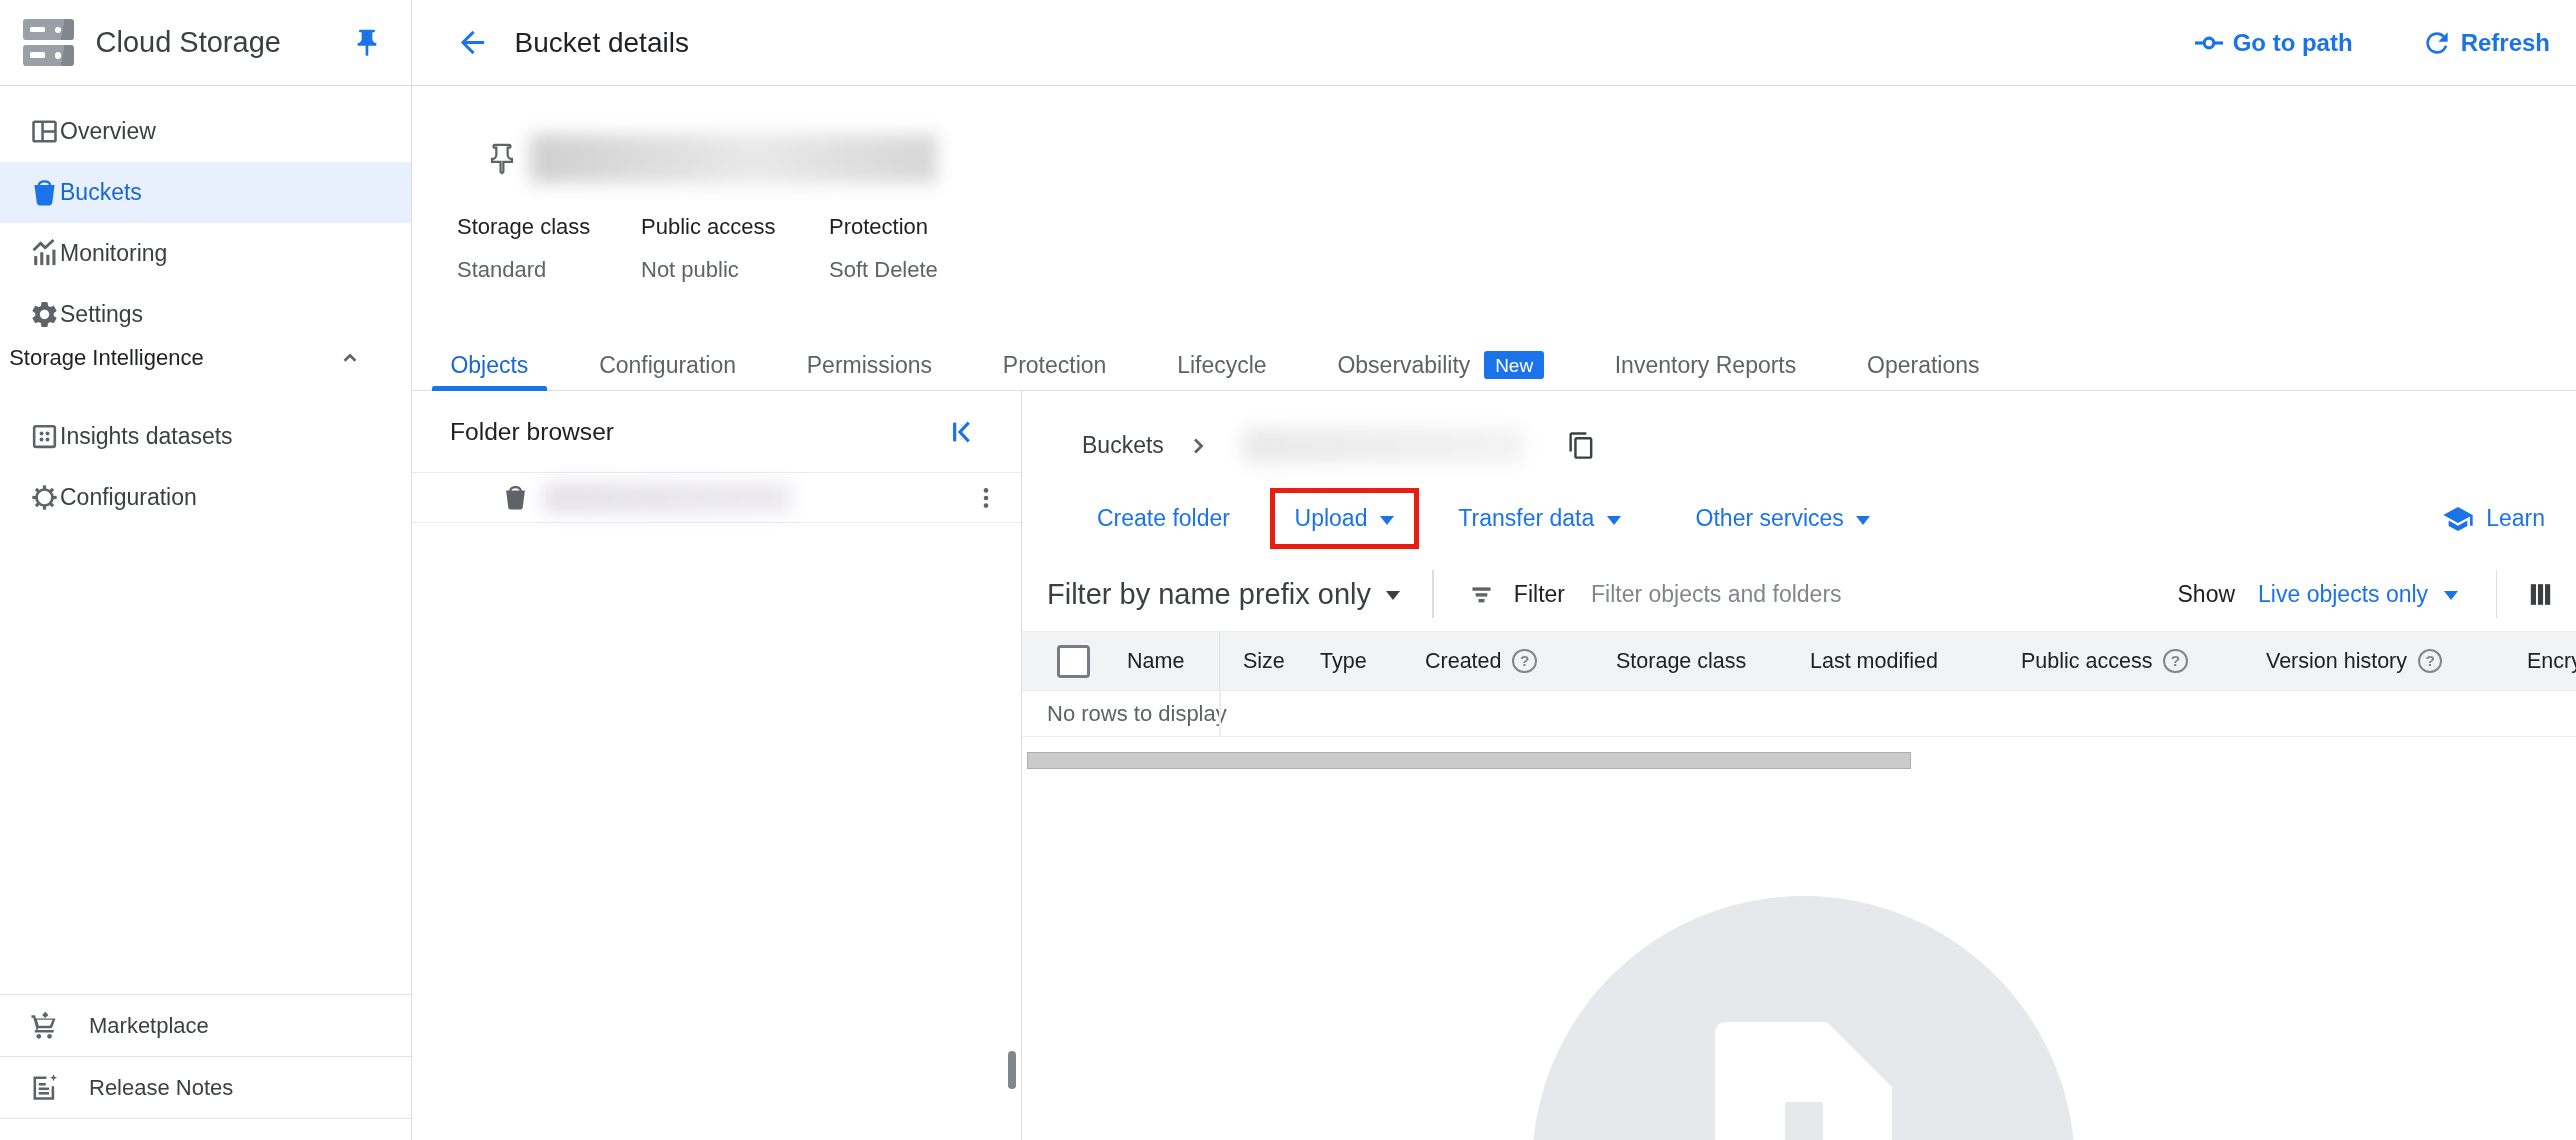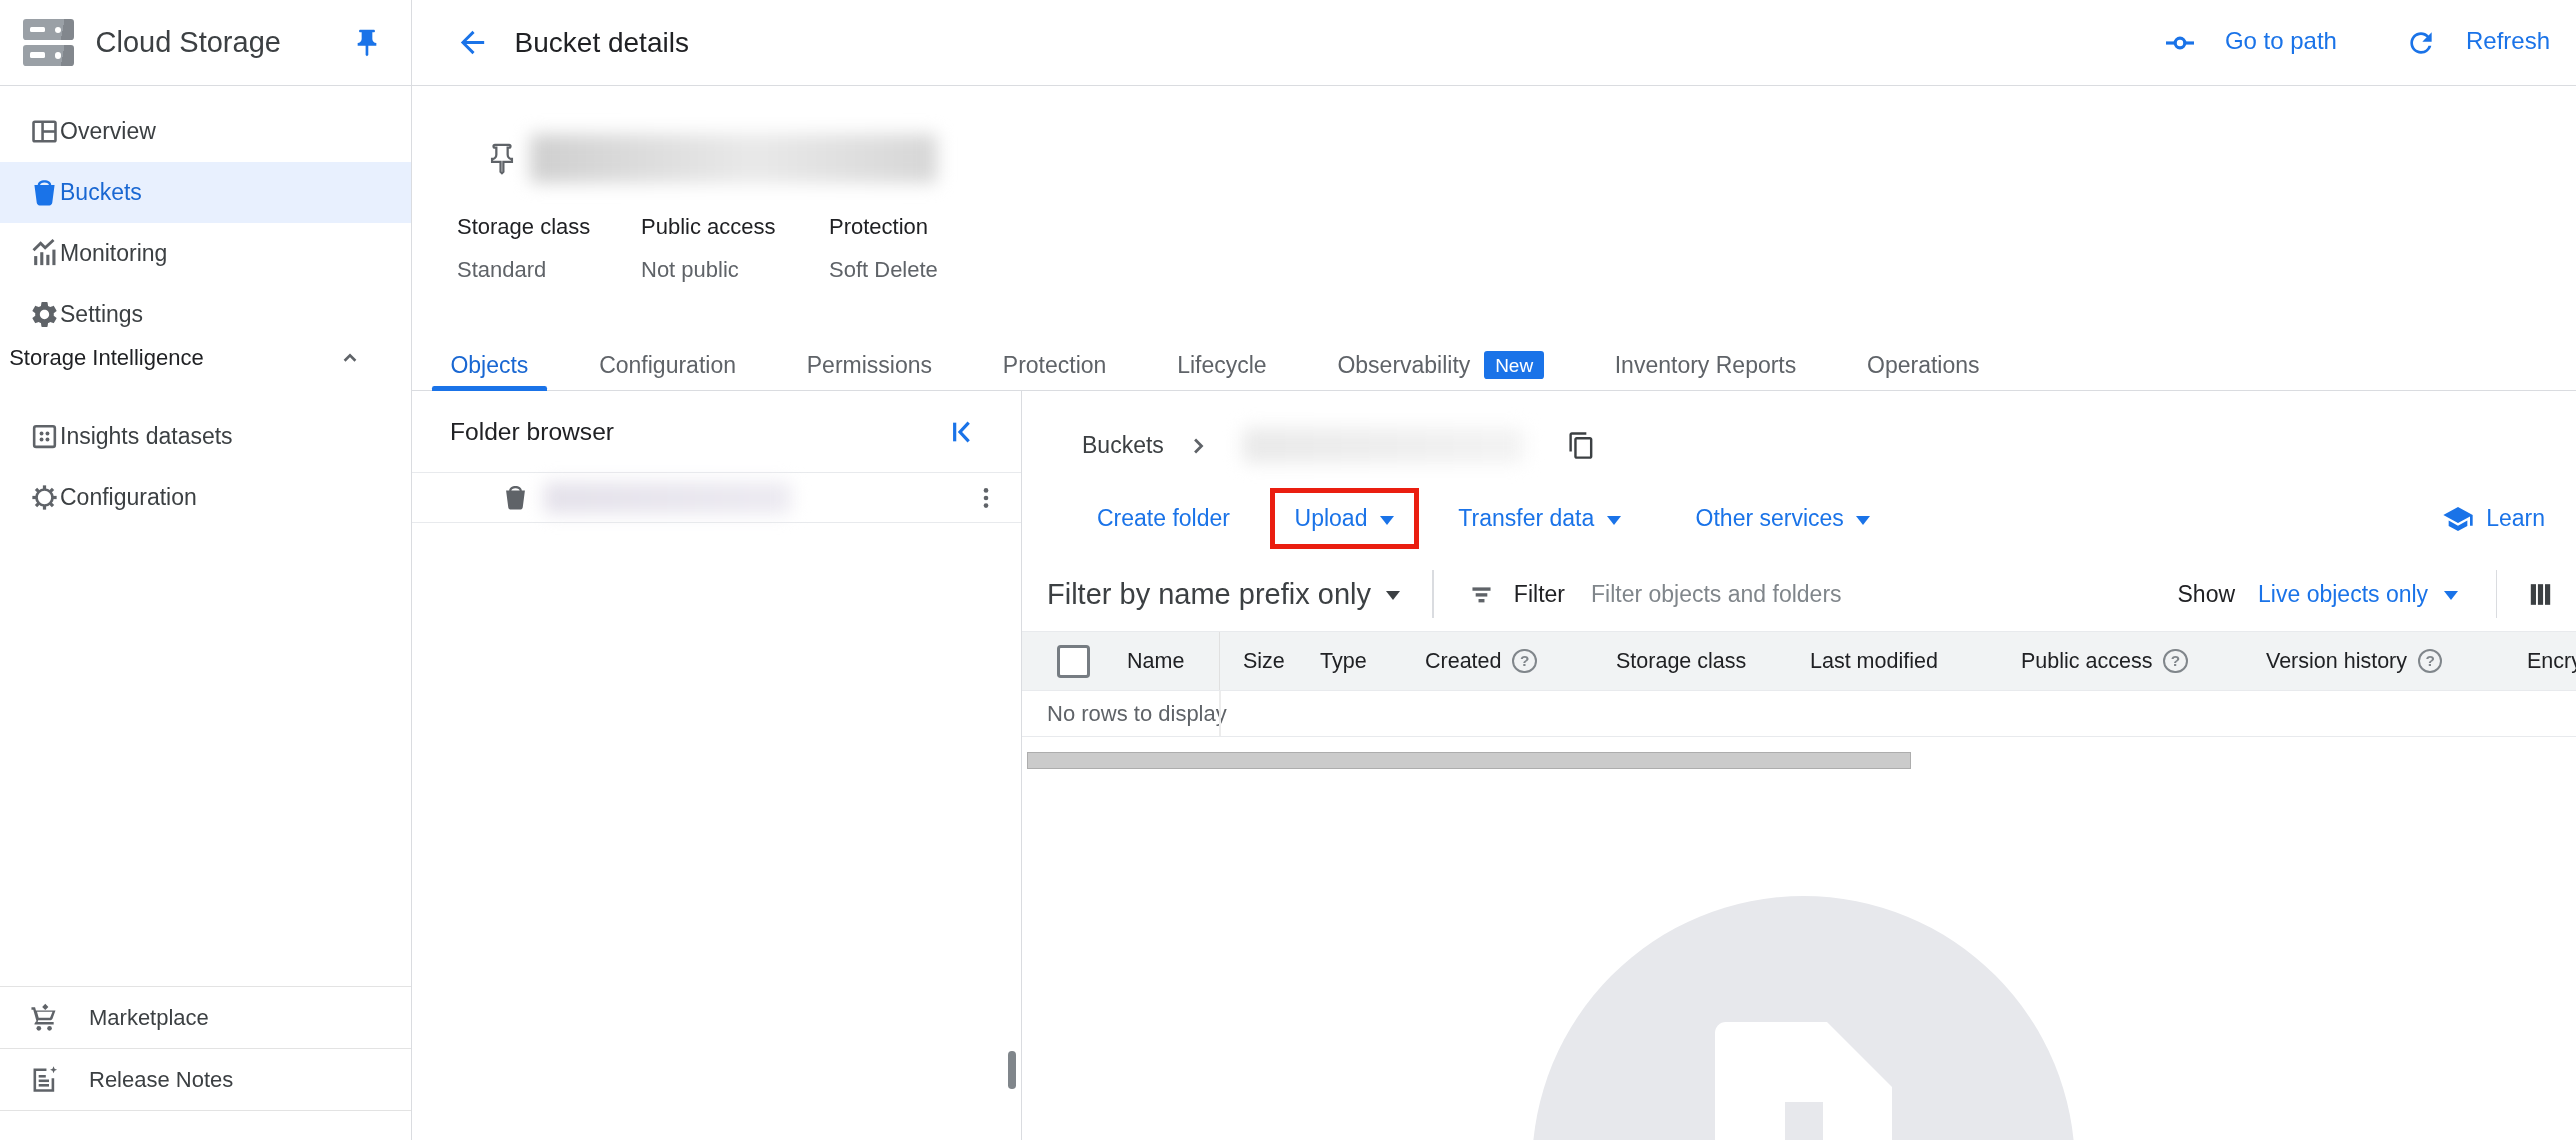--- a/index.html
+++ b/index.html
@@ -20,36 +20,36 @@
     display:flex;align-items:center;padding:0 28px 0 23px}
   .product-icon{width:51px;display:flex;flex-direction:column;gap:4.6px}
   .srv{height:21px;border-radius:3.1px;background:linear-gradient(100deg,#9aa0a6 0 76%,#82878d 76%);position:relative}
   .srv::before{content:"";position:absolute;left:7px;top:7.7px;width:14.6px;height:5.4px;background:#fff;border-radius:1.5px}
   .srv::after{content:"";position:absolute;left:32px;top:7.7px;width:6.1px;height:6.1px;background:#fff;border-radius:50%}
   .product-name{font-size:29px;color:var(--text2);margin-left:21.5px;flex:1;white-space:nowrap}
   .topbar-main{flex:1;display:flex;align-items:center;padding:0 26px 0 43px}
   .back-btn{margin-right:24.6px;color:var(--accent);cursor:pointer}
   .page-title{font-size:28px;color:var(--text)}
   .flex-spacer{flex:1}
-  .top-action{display:flex;align-items:flex-start;gap:29px;color:var(--accent);
-    font-size:24px;font-weight:400;cursor:pointer;white-space:nowrap}
+  .top-action{display:flex;align-items:center;gap:8px;color:var(--accent);
+    font-size:24px;font-weight:700;cursor:pointer;white-space:nowrap}
   .top-action + .top-action{margin-left:68px}
 
   
   .layout{display:flex;height:1054px}
   .sidebar{width:412px;flex:0 0 412px;border-right:1.5px solid var(--divider);
     display:flex;flex-direction:column;padding-top:15.4px}
   .nav-item{height:61px;display:flex;align-items:center;padding-left:29px;
     font-size:23px;color:var(--text2);cursor:pointer;white-space:nowrap}
   .nav-item .nicon{width:31px;height:31px;color:var(--gray);flex:0 0 31px}
   .nav-item.selected{background:var(--selected-bg);color:var(--accent-dark)}
   .nav-item.selected .nicon{color:var(--accent)}
   .nav-section{height:61px;display:flex;align-items:flex-start;justify-content:space-between;
     padding:0 48px 0 9.2px;font-size:22px;font-weight:500;color:var(--text);cursor:pointer}
-  .sidebar-footer{margin-bottom:29px;border-bottom:1.5px solid #e3e3e3}
+  .sidebar-footer{margin-bottom:21px;border-bottom:1.5px solid #e3e3e3}
   .nav-foot{height:62px;border-top:1.5px solid #e3e3e3;display:flex;align-items:center;
     padding-left:29px;gap:29px;font-size:22px;color:var(--text2);cursor:pointer}
   .nav-foot .nicon{width:31px;height:31px;color:var(--gray);flex:0 0 31px}
 
   
   .main{flex:1;display:flex;flex-direction:column;min-width:0}
   .bucket-head{height:251px;flex:0 0 251px;position:relative}
   .pin-row{display:flex;align-items:center;margin:48px 0 0 73px;gap:10.8px}
   .redact{border-radius:4.6px;filter:blur(8.5px)}
   .redact-title{width:407px;height:49px;background:linear-gradient(90deg,#cfcfcf,#e9e9e9 55%,#d6d6d6)}

